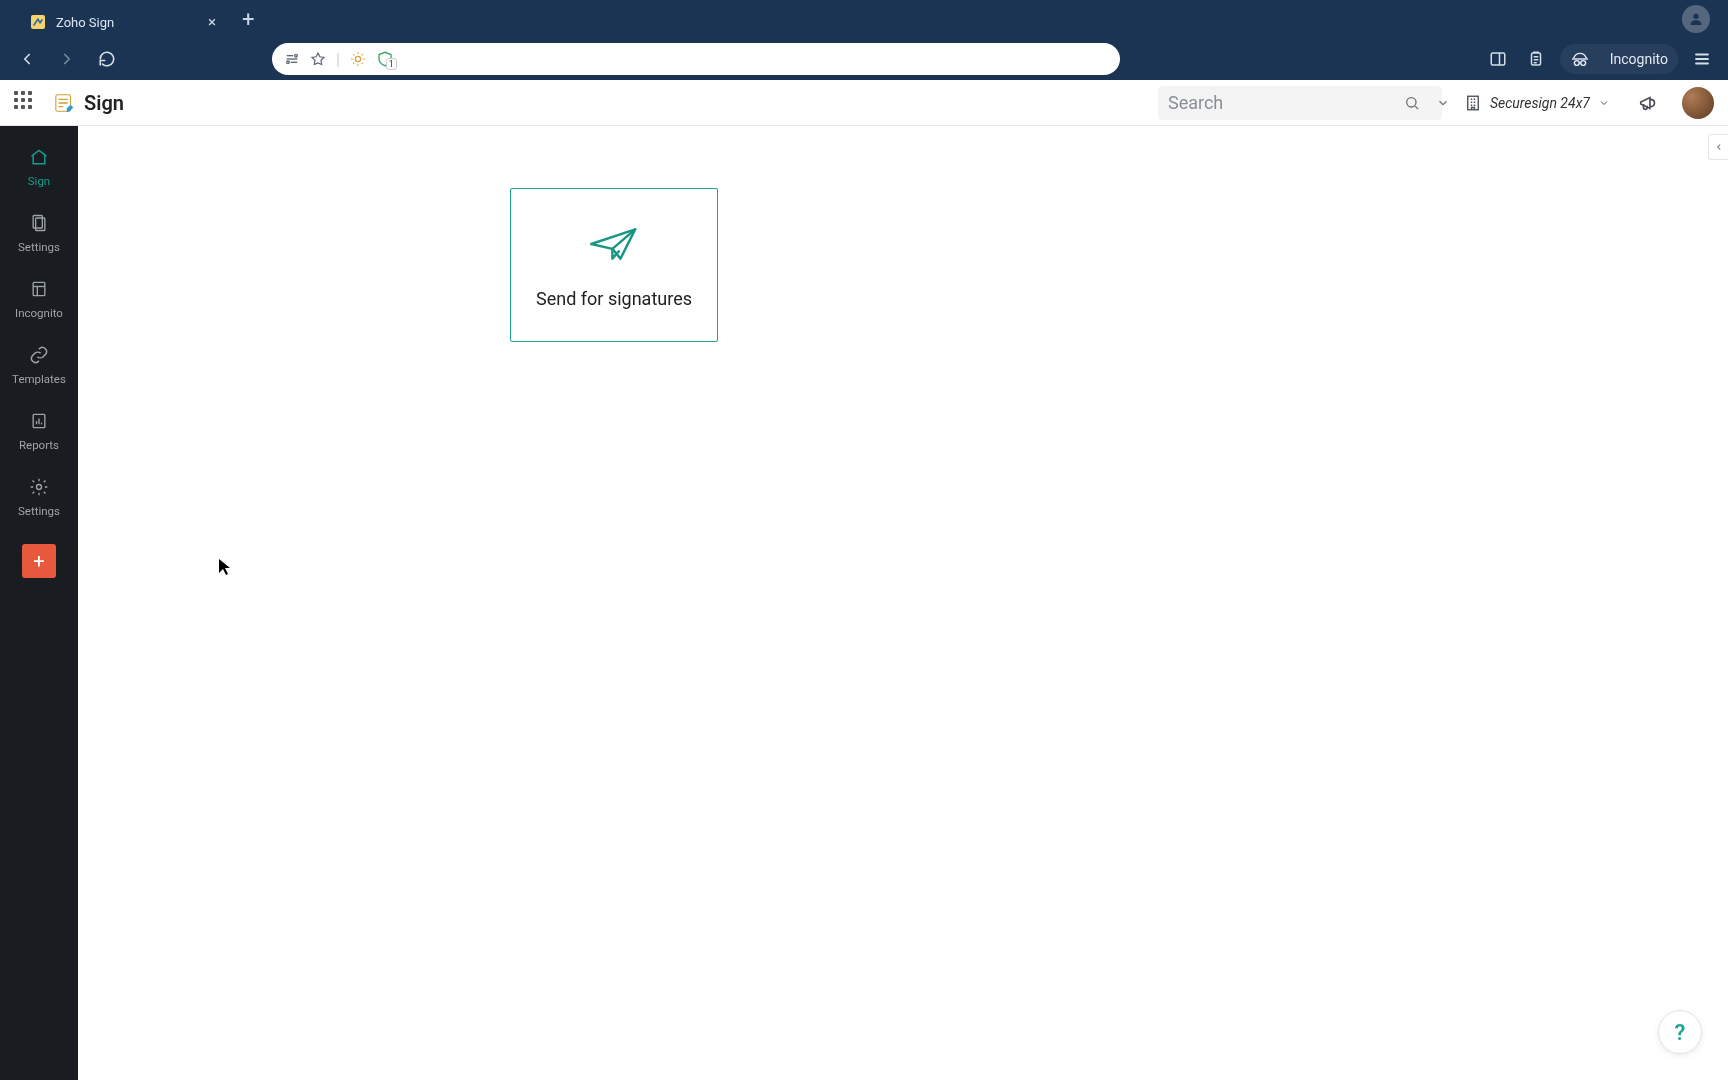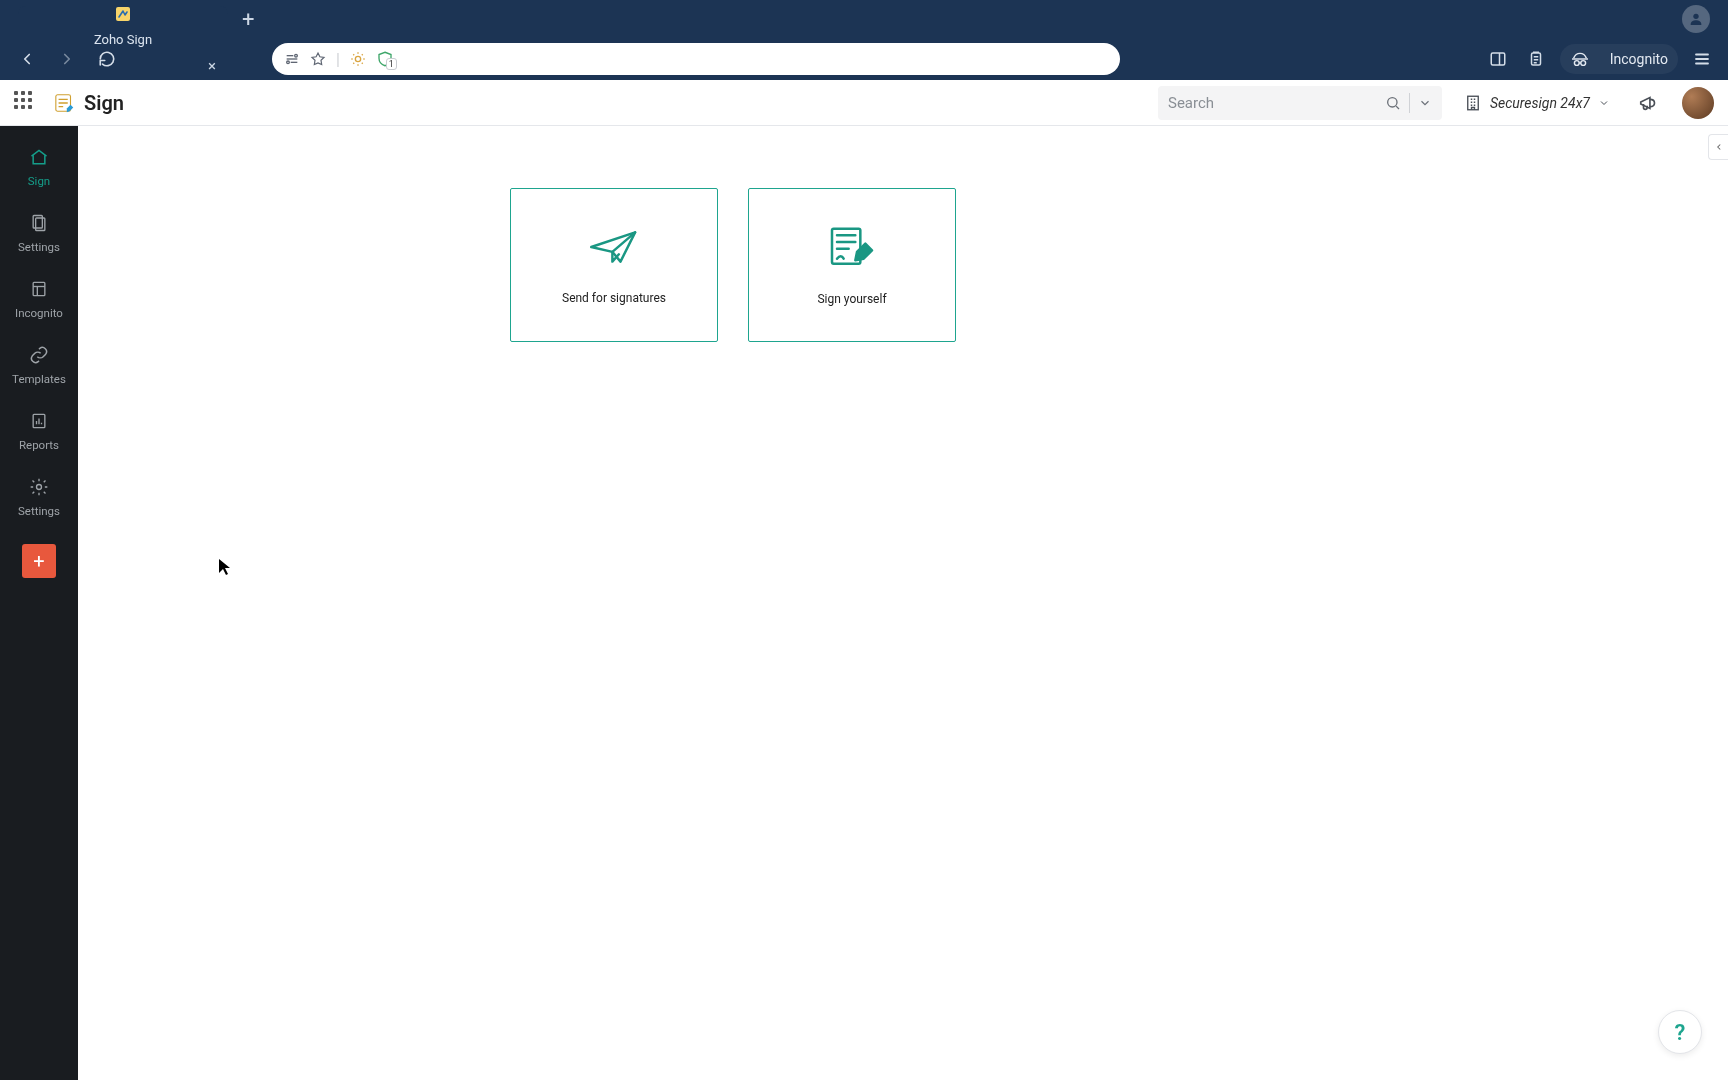--- a/index.html
+++ b/index.html
@@ -1,20 +1,20 @@
 <!DOCTYPE html>
 <html><head>
 <meta charset="utf-8">
 <style>
   * { box-sizing: border-box; margin: 0; padding: 0; font-family: -apple-system, BlinkMacSystemFont, "Segoe UI", Roboto, "Helvetica Neue", Arial, sans-serif; }
   html, body { width: 1728px; height: 1080px; overflow: hidden; background: #fff; }
 
   
   .browser-top { background: #1c3454; height: 38px; display: flex; align-items: flex-end; padding-left: 18px; }
-  .tab { background: #2d4a6e; height: 32px; display: flex; align-items: center; gap: 10px; padding: 0 12px; border-radius: 8px 8px 0 0; margin-bottom: 0; min-width: 210px; color: #dbe4ef; font-size: 13px; flex-direction: column; }
+  .tab { background: #2d4a6e; height: 32px; display: flex; align-items: center; gap: 10px; padding: 0 12px; border-radius: 8px 8px 0 0; margin-bottom: 0; min-width: 210px; color: #dbe4ef; font-size: 13px; }
   .tab-active { background: #1c3454; }
   .tab .favicon { width: 16px; height: 16px; }
   .tab .close { margin-left: auto; font-size: 15px; color: #cbd6e4; cursor: pointer; }
   .newtab { color: #cbd6e4; font-size: 22px; padding: 0 14px; align-self: center; height: 32px; display: flex; align-items: center; cursor: pointer; }
   .tab-right { margin-left: auto; margin-right: 18px; align-self: center; width: 28px; height: 28px; border-radius: 50%; background: rgba(255,255,255,0.25); display: flex; align-items: center; justify-content: center; }
 
   .toolbar-row { background: #1c3454; height: 42px; display: flex; align-items: center; padding: 0 12px; gap: 10px; }
   .nav-btn { width: 30px; height: 30px; display: flex; align-items: center; justify-content: center; color: #d4dde8; cursor: pointer; }
   .nav-btn.disabled { opacity: 0.5; }
   .url-bar { flex: 0 0 848px; height: 32px; background: #fff; border-radius: 16px; display: flex; align-items: center; padding: 0 12px; gap: 10px; margin-left: 140px; }
@@ -28,40 +28,40 @@
   .app { position: absolute; left: 0; top: 80px; right: 0; bottom: 0; display: flex; flex-direction: column; }
 
   
   .app-header { height: 46px; border-bottom: 1px solid #e5e7eb; display: flex; align-items: center; padding: 0 14px; gap: 16px; background: #fff; }
   .apps-grid { width: 24px; height: 24px; display: grid; grid-template-columns: repeat(3,4px); grid-template-rows: repeat(3,4px); gap: 3px; cursor: pointer; }
   .apps-grid span { background: #555; border-radius: 1px; }
   .app-logo { display: flex; align-items: center; gap: 8px; }
   .app-title { font-size: 20px; font-weight: 600; color: #222; }
   .header-spacer { flex: 1; }
   .search-box { width: 284px; height: 34px; background: #f4f4f5; border-radius: 4px; display: flex; align-items: center; padding: 0 10px; gap: 8px; }
-  .search-input { flex: 1; border: none; outline: none; background: transparent; font-size: 15px; color: #333; }
+  .search-input { flex: 1; border: none; outline: none; background: transparent; font-size: 18px; color: #333; }
   .search-input::placeholder { color: #8a8f95; }
   .search-divider { width: 1px; height: 20px; background: #d0d2d6; }
   .org-picker { display: flex; align-items: center; gap: 8px; font-size: 14px; color: #333; cursor: pointer; padding: 0 6px; font-style: italic; }
   .avatar { width: 32px; height: 32px; border-radius: 50%; background: radial-gradient(circle at 30% 30%, #b07c55, #5c3a22); }
 
   
   .app-body { flex: 1; display: flex; position: relative; }
   .sidebar { width: 78px; background: #191c20; display: flex; flex-direction: column; align-items: center; padding-top: 10px; gap: 6px; }
   .side-item { width: 78px; padding: 10px 0 8px; display: flex; flex-direction: column; align-items: center; gap: 6px; color: #9ea3a8; font-size: 11.5px; cursor: pointer; }
   .side-item.active { color: #159e8a; }
   .side-item .ico { width: 22px; height: 22px; display: flex; align-items: center; justify-content: center; }
   .side-add { margin-top: 12px; width: 34px; height: 34px; background: #e8583d; border-radius: 3px; display: flex; align-items: center; justify-content: center; color: #fff; font-size: 20px; cursor: pointer; }
 
   
   .main { flex: 1; position: relative; background: #fff; }
   .collapse-tab { position: absolute; right: 0; top: 8px; width: 20px; height: 26px; border: 1px solid #e3e5e9; border-right: none; border-radius: 4px 0 0 4px; display: flex; align-items: center; justify-content: center; color: #666; cursor: pointer; font-size: 14px; background:#fff;}
   .cards { position: absolute; left: 432px; top: 62px; display: flex; gap: 30px; }
   .card { width: 208px; height: 154px; border: 1.5px solid #1ea58f; border-radius: 2px; display: flex; flex-direction: column; align-items: center; justify-content: center; gap: 22px; cursor: pointer; }
-  .card-label { font-size: 12px; color: #222; }
+  .card-label { font-size: 18px; color: #222; }
   .cursor { position: absolute; left: 140px; top: 432px; font-size: 16px; }
 
   .help-fab { position: absolute; right: 26px; bottom: 26px; width: 44px; height: 44px; border-radius: 50%; background: #fff; border: 1px solid #e3e5e9; box-shadow: 0 2px 6px rgba(0,0,0,0.08); display: flex; align-items: center; justify-content: center; color: #1ea58f; font-size: 22px; font-weight: 600; cursor: pointer; }
 
   svg { display: block; }
   .shield-badge { position: relative; }
   .shield-badge .num { position: absolute; right: -3px; bottom: -2px; background: #fff; color: #3a3a3a; font-size: 9px; border-radius: 3px; padding: 0 2px; border:1px solid #c9ccd1;}
 </style>
 </head>
 <body>
@@ -302,31 +302,20 @@
         <div class="card">
           <span>
             <svg width="52" height="44" viewBox="0 0 64 48" fill="none" stroke="#1a9783" stroke-width="3" stroke-linejoin="round" stroke-linecap="round">
                 <path d="M4 24 L58 6 L40 42 L30 30 L4 24 Z"></path>
                 <path d="M30 30 L58 6"></path>
                 <path d="M30 30 L30 42 L38 33"></path>
               </svg>
           </span>
           <span class="card-label">Send for signatures</span>
         </div>
-        <div class="card">
-          <span>
-            <svg width="50" height="46" viewBox="0 0 60 52" fill="none" stroke="#1a9783" stroke-width="3" stroke-linejoin="round" stroke-linecap="round">
-                <rect x="6" y="4" width="34" height="42" rx="2"></rect>
-                <path d="M12 12h22M12 20h22M12 28h14"></path>
-                <path d="M12 40c3-4 6-4 8 0"></path>
-                <path d="M36 32l10-10 8 8-10 10-10 2z" fill="#1a9783" stroke="#1a9783"></path>
-              </svg>
-          </span>
-          <span class="card-label">Sign yourself</span>
-        </div>
       </div>
 
       <div class="cursor">
         <svg width="14" height="18" viewBox="0 0 14 18">
             <path d="M1 1 L1 15 L5 11 L8 17 L10 16 L7 10 L12 10 Z" fill="#000"></path>
           </svg>
       </div>
 
       <div class="help-fab">
         <span>?</span>

